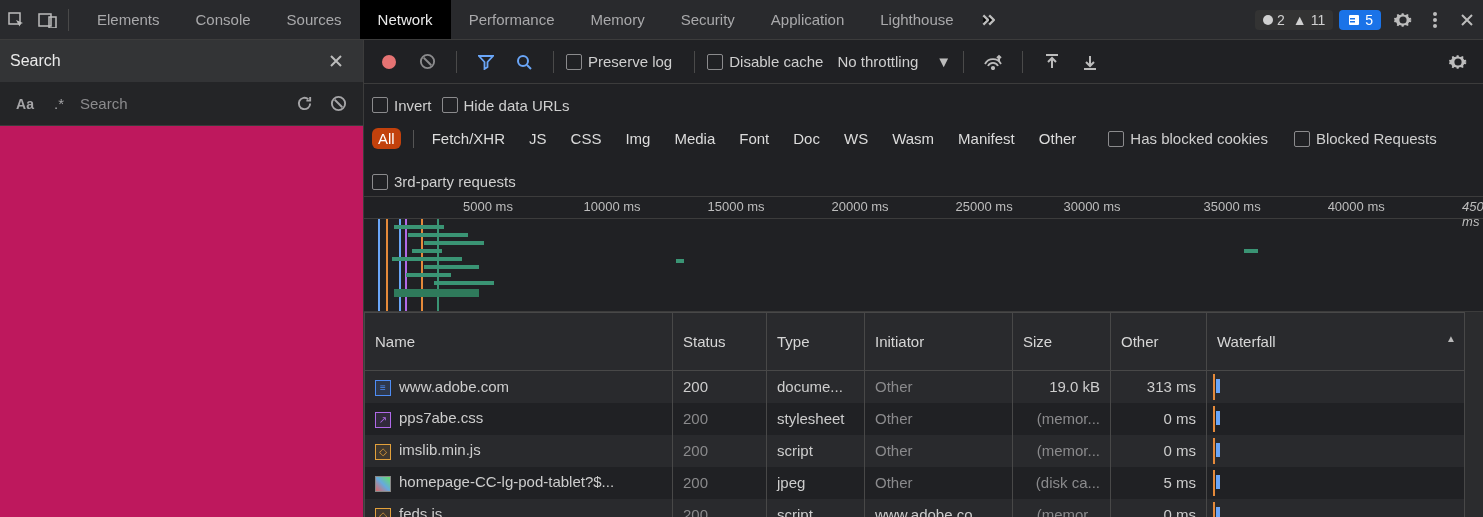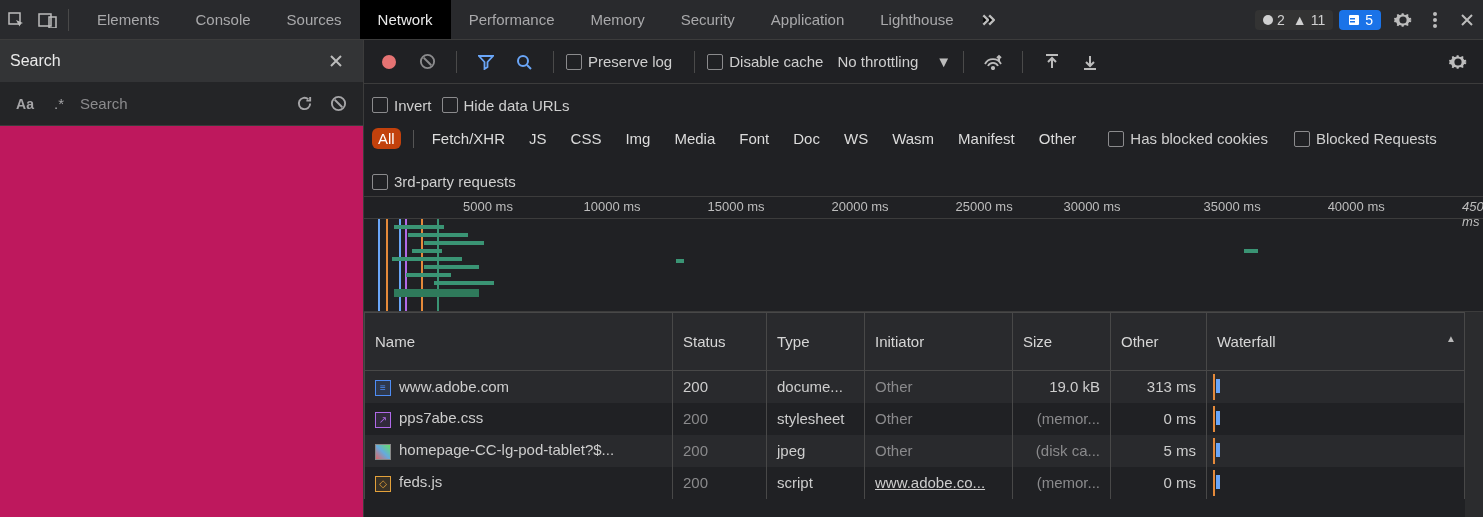--- a/index.html
+++ b/index.html
@@ -369,20 +369,32 @@
               <td>stylesheet</td>
               <td class="dim">Other</td>
               <td class="num dim">(memor...</td>
               <td class="num">0 ms</td>
               <td class="wf-cell">
                 <div class="wf-line"></div>
                 <div class="wf-seg"></div>
               </td>
             </tr>
             <tr>
+              <td><span class="file-icon fi-js">◇</span><span>imslib.min.js</span></td>
+              <td class="dim">200</td>
+              <td>script</td>
+              <td class="dim">Other</td>
+              <td class="num dim">(memor...</td>
+              <td class="num">0 ms</td>
+              <td class="wf-cell">
+                <div class="wf-line"></div>
+                <div class="wf-seg"></div>
+              </td>
+            </tr>
+            <tr>
               <td><span class="file-icon fi-img"></span><span>homepage-CC-lg-pod-tablet?$...</span></td>
               <td class="dim">200</td>
               <td>jpeg</td>
               <td class="dim">Other</td>
               <td class="num dim">(disk ca...</td>
               <td class="num">5 ms</td>
               <td class="wf-cell">
                 <div class="wf-line"></div>
                 <div class="wf-seg"></div>
               </td>

